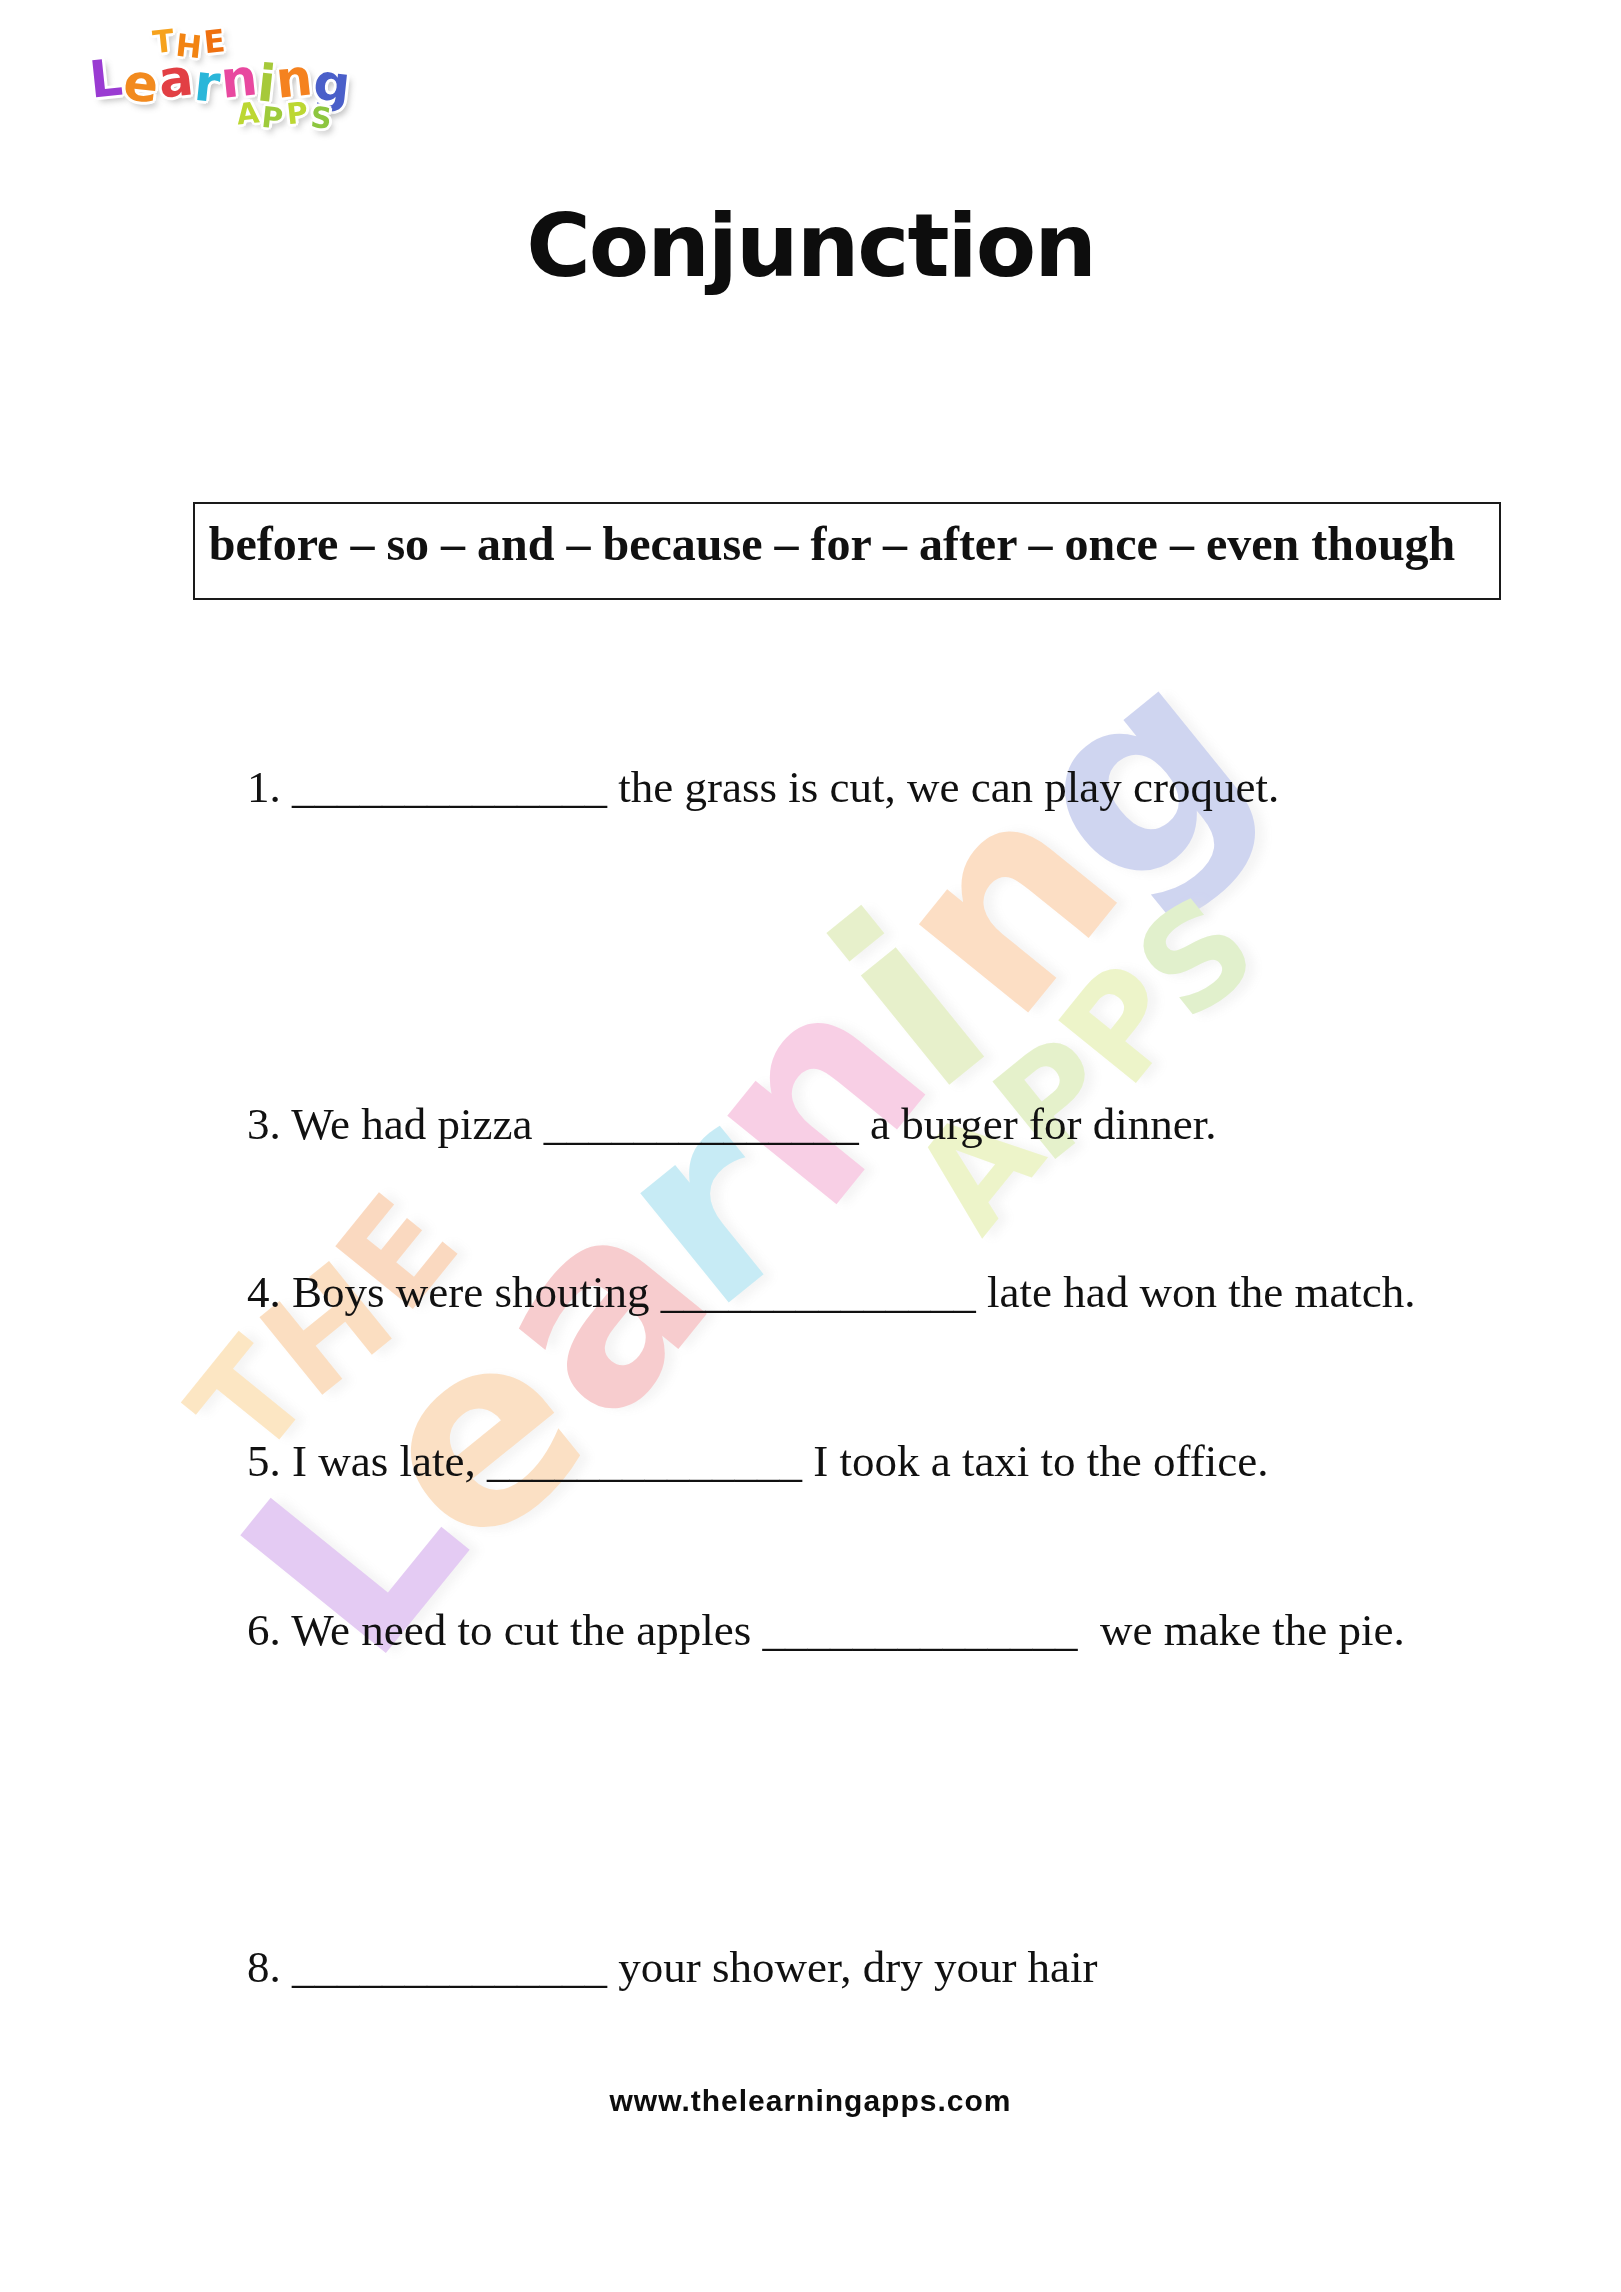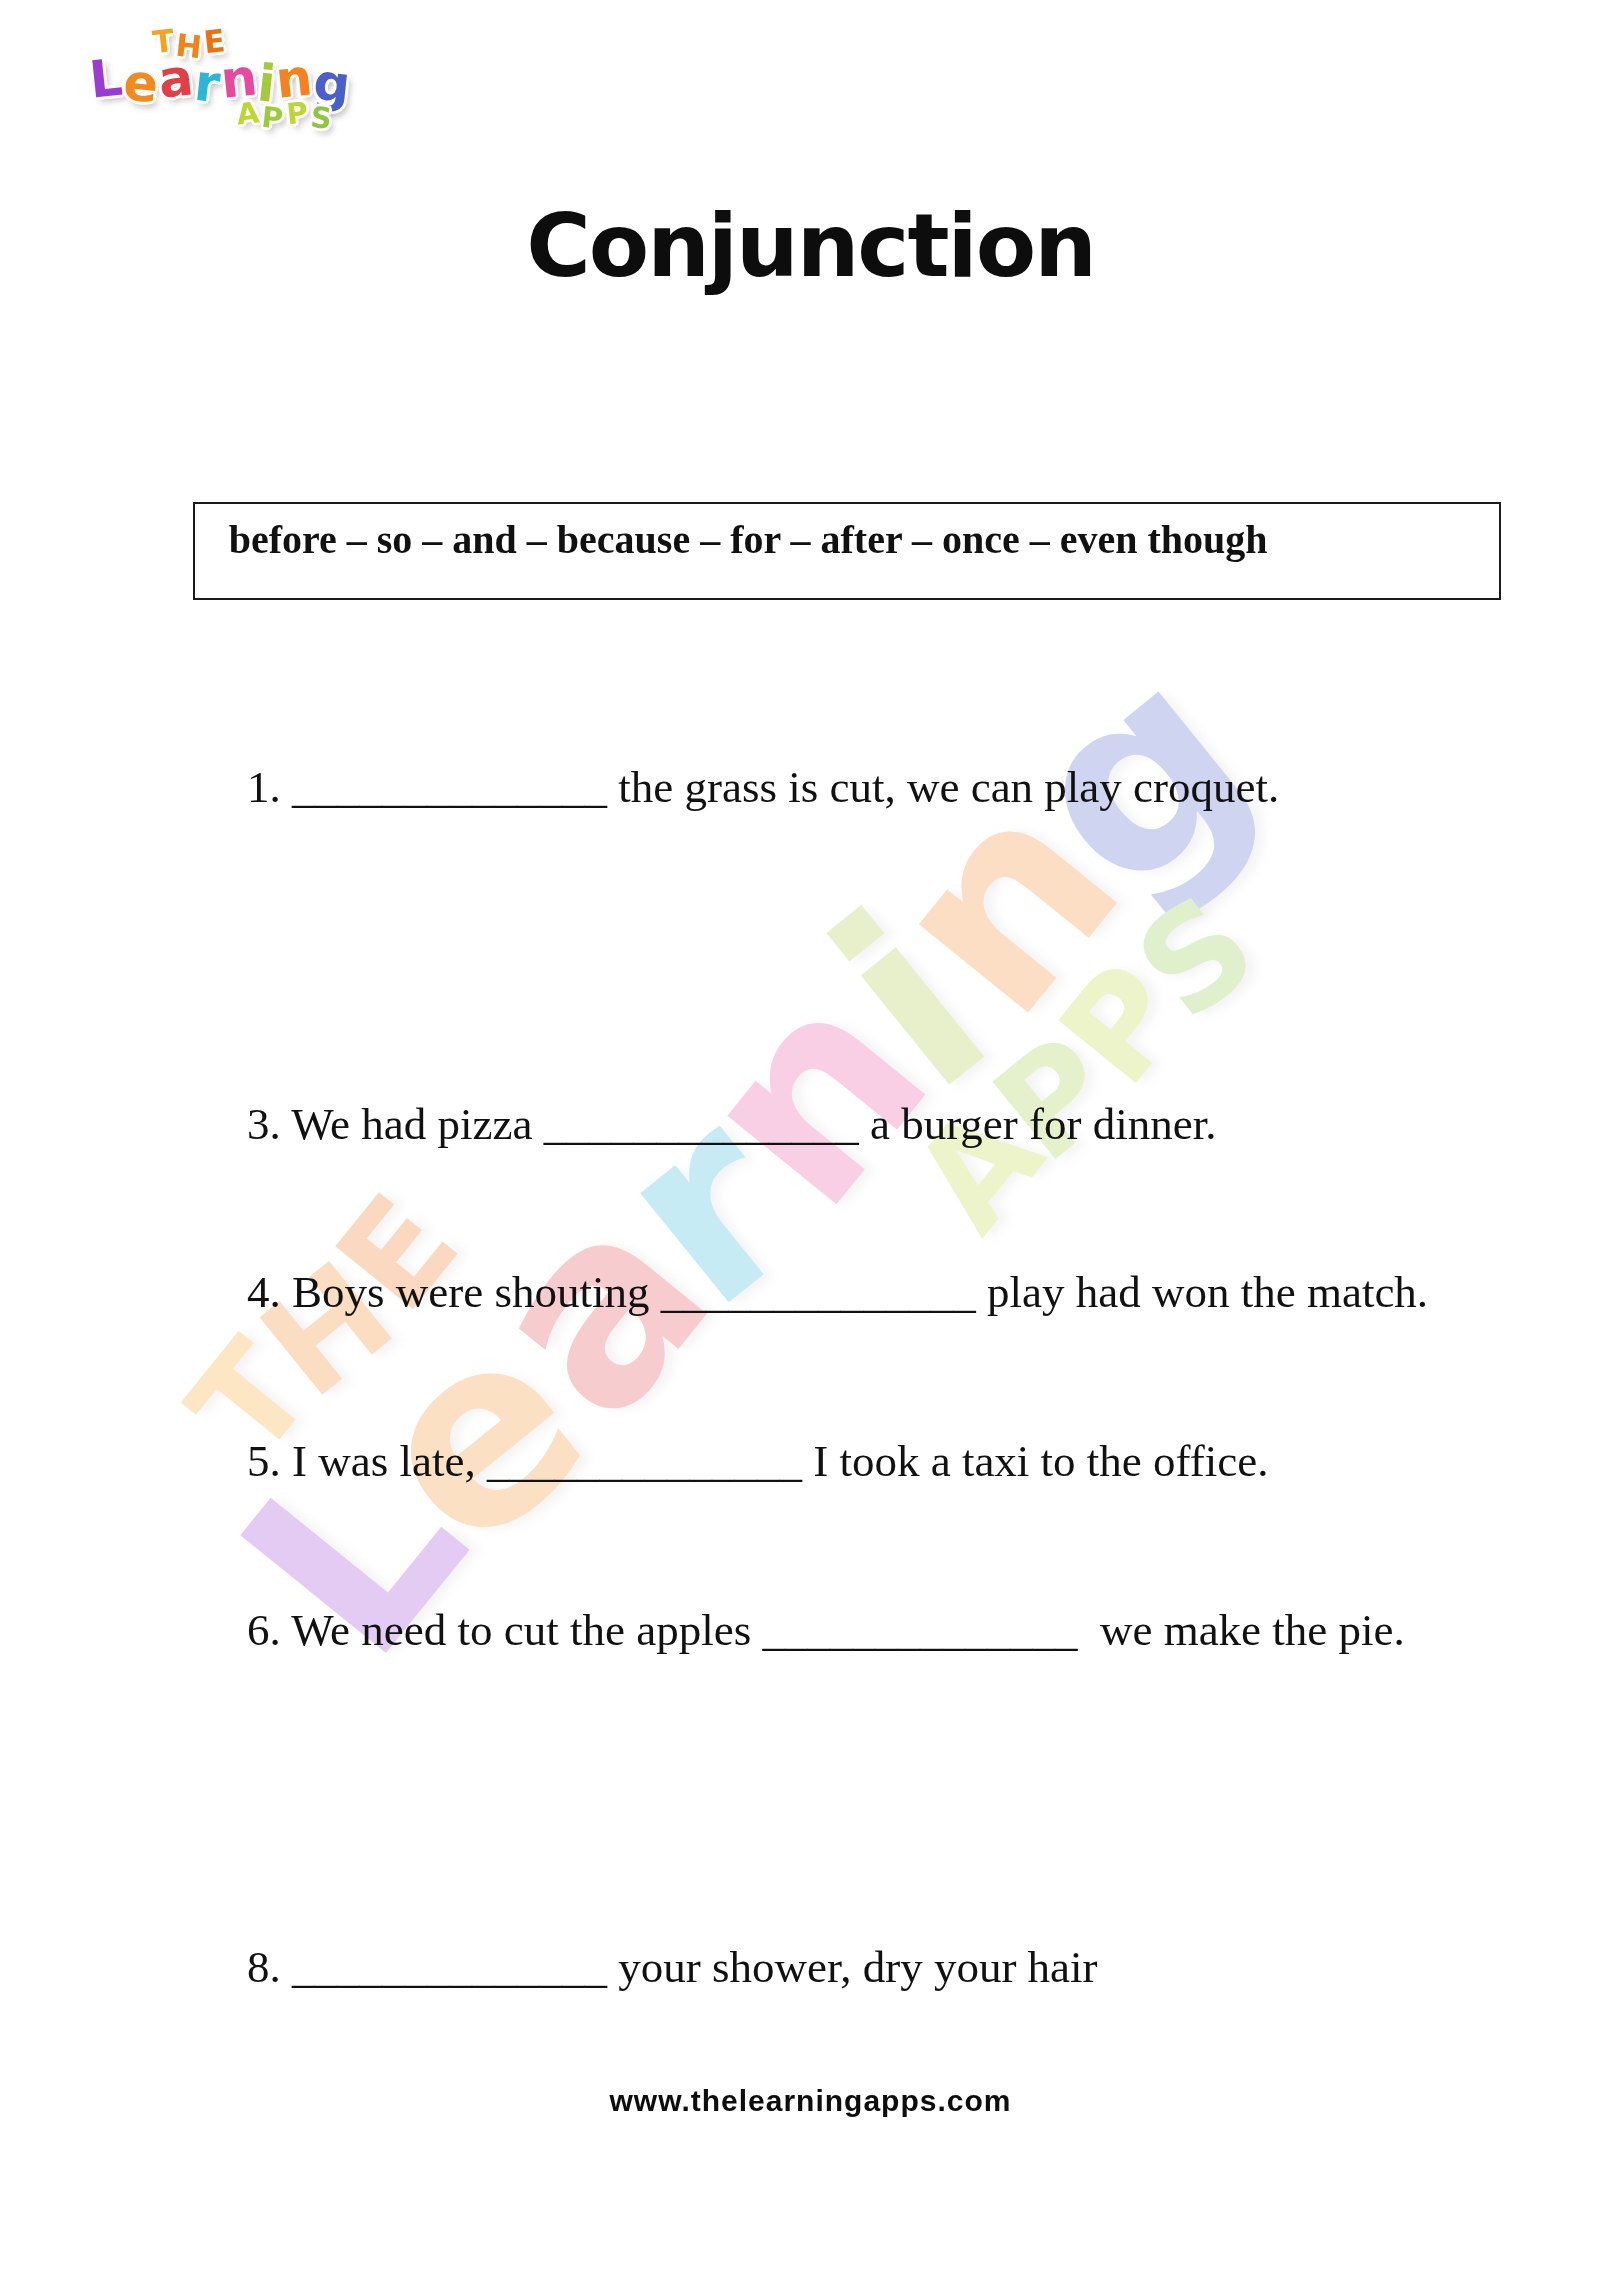--- a/index.html
+++ b/index.html
@@ -55,21 +55,21 @@
     font-weight:bold;font-size:48px;line-height:1.45;
     z-index:2;
   }
   .word-box{
     position:absolute;left:193px;top:502px;width:1308px;height:98px;
     border:2.9px solid #1a1a1a;box-sizing:border-box;
     z-index:2;
   }
   .word-box .word-box-text{
     display:block;padding:11.8px 0 0 13.7px;
-    font-weight:bold;font-size:40px;white-space:nowrap;margin-left:20px;
+    font-weight:bold;font-size:48px;white-space:nowrap;
   }
   .sentence{
     position:absolute;left:202px;
     font-size:45px;z-index:2;white-space:pre;
   }
   .sentence span{white-space:pre;}
   .blank{letter-spacing:0;}
   .footer{
     position:absolute;top:2084px;left:0;width:100%;
     text-align:center;
@@ -138,21 +138,21 @@
     <span class="word-box-text">before – so – and – because – for – after – once – even though</span>
   </div>
 
   <div class="sentence" style="top:709px">
     <span>1. </span><span></span><span class="blank">______________</span><span> the grass is cut, we can play croquet.</span>
   </div>
   <div class="sentence" style="top:1046px">
     <span>3. </span><span>We had pizza </span><span class="blank">______________</span><span> a burger for dinner.</span>
   </div>
   <div class="sentence" style="top:1214px">
-    <span>4. </span><span>Boys were shouting </span><span class="blank">______________</span><span> play had won the match.</span>
+    <span>4. </span><span>Boys were shouting </span><span class="blank">______________</span><span> late had won the match.</span>
   </div>
   <div class="sentence" style="top:1383px">
     <span>5. </span><span>I was late, </span><span class="blank">______________</span><span> I took a taxi to the office.</span>
   </div>
   <div class="sentence" style="top:1552px">
     <span>6. </span><span>We need to cut the apples </span><span class="blank">______________</span><span>  we make the pie.</span>
   </div>
   <div class="sentence" style="top:1889px">
     <span>8. </span><span></span><span class="blank">______________</span><span> your shower, dry your hair</span>
   </div>

